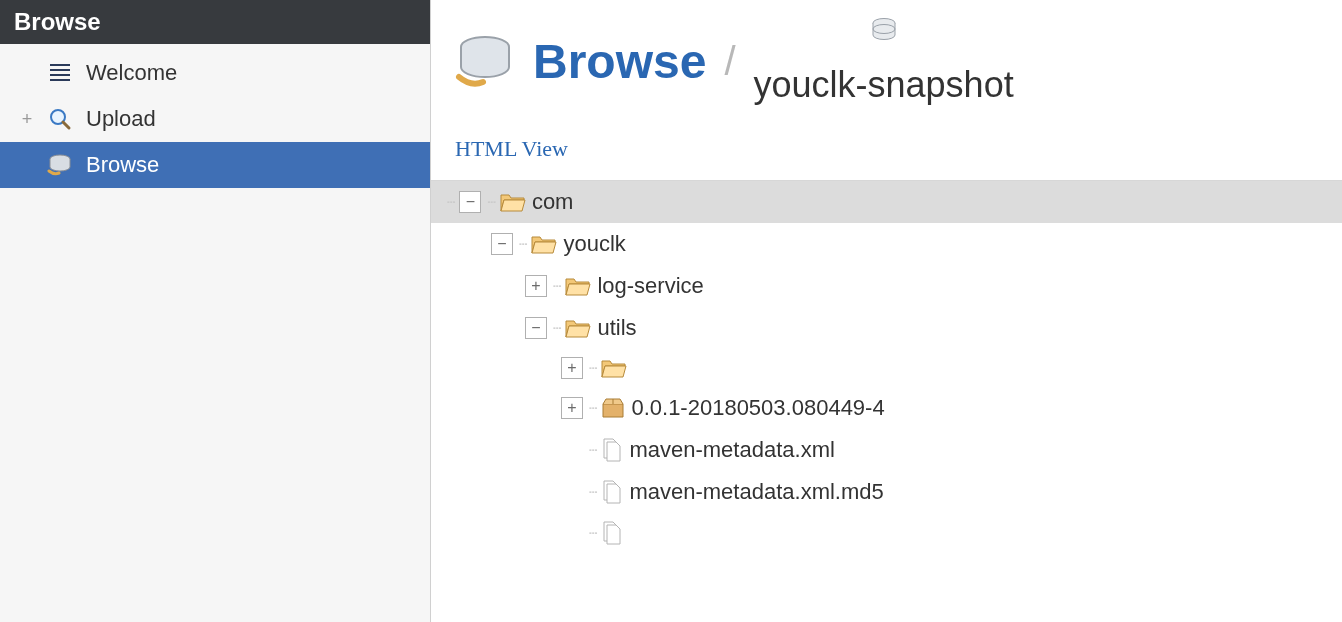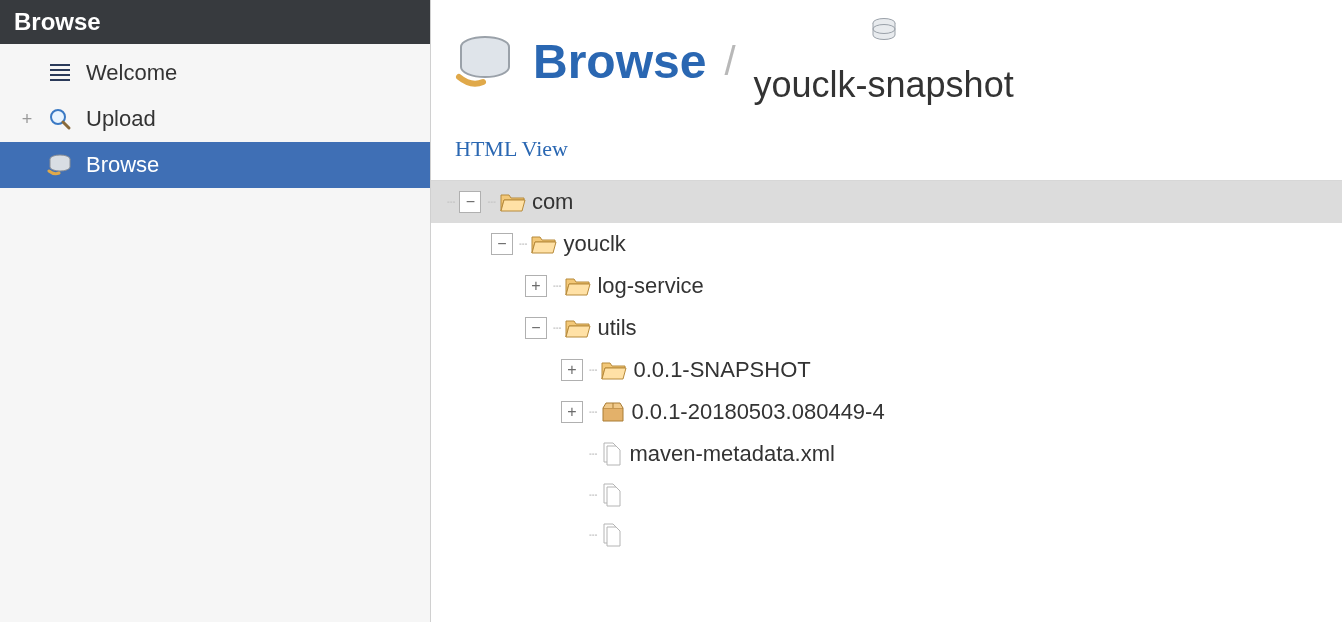--- a/index.html
+++ b/index.html
@@ -170,21 +170,20 @@
     <div class="tree-row">
       <span class="spacer w3"></span>
       <span class="toggle">+</span>
       <span class="ln">┄</span>
       <span>
         <svg width="26" height="22" viewBox="0 0 26 22">
             <path d="M1 4h8l2 3h13v2H4L1 20V4z" fill="#f3c878" stroke="#b78a3a"></path>
             <path d="M4 9h21l-3 11H1z" fill="#ffe1a6" stroke="#b78a3a"></path>
           </svg>
       </span>
-      <span>0.0.1-SNAPSHOT</span>
     </div>
 
     <div class="tree-row">
       <span class="spacer w3"></span>
       <span class="toggle">+</span>
       <span class="ln">┄</span>
       <span>
         <svg width="24" height="22" viewBox="0 0 24 22">
             <path d="M2 7h20v13H2z" fill="#e3b16a" stroke="#a97c34"></path>
             <path d="M2 7l3-5h14l3 5" fill="#f0c98a" stroke="#a97c34"></path>
@@ -210,20 +209,21 @@
     <div class="tree-row">
       <span class="spacer w3"></span>
       <span class="toggle blank"></span>
       <span class="ln">┄</span>
       <span>
         <svg width="22" height="24" viewBox="0 0 22 24">
             <path d="M3 1h9l4 4v15H3z" fill="#fff" stroke="#b4b4b4"></path>
             <path d="M6 4h9l4 4v15H6z" fill="#fff" stroke="#b4b4b4"></path>
           </svg>
       </span>
+      <span>maven-metadata.xml.md5</span>
     </div>
 
     <div class="tree-row">
       <span class="spacer w3"></span>
       <span class="toggle blank"></span>
       <span class="ln">┄</span>
       <span>
         <svg width="22" height="24" viewBox="0 0 22 24">
             <path d="M3 1h9l4 4v15H3z" fill="#fff" stroke="#b4b4b4"></path>
             <path d="M6 4h9l4 4v15H6z" fill="#fff" stroke="#b4b4b4"></path>

